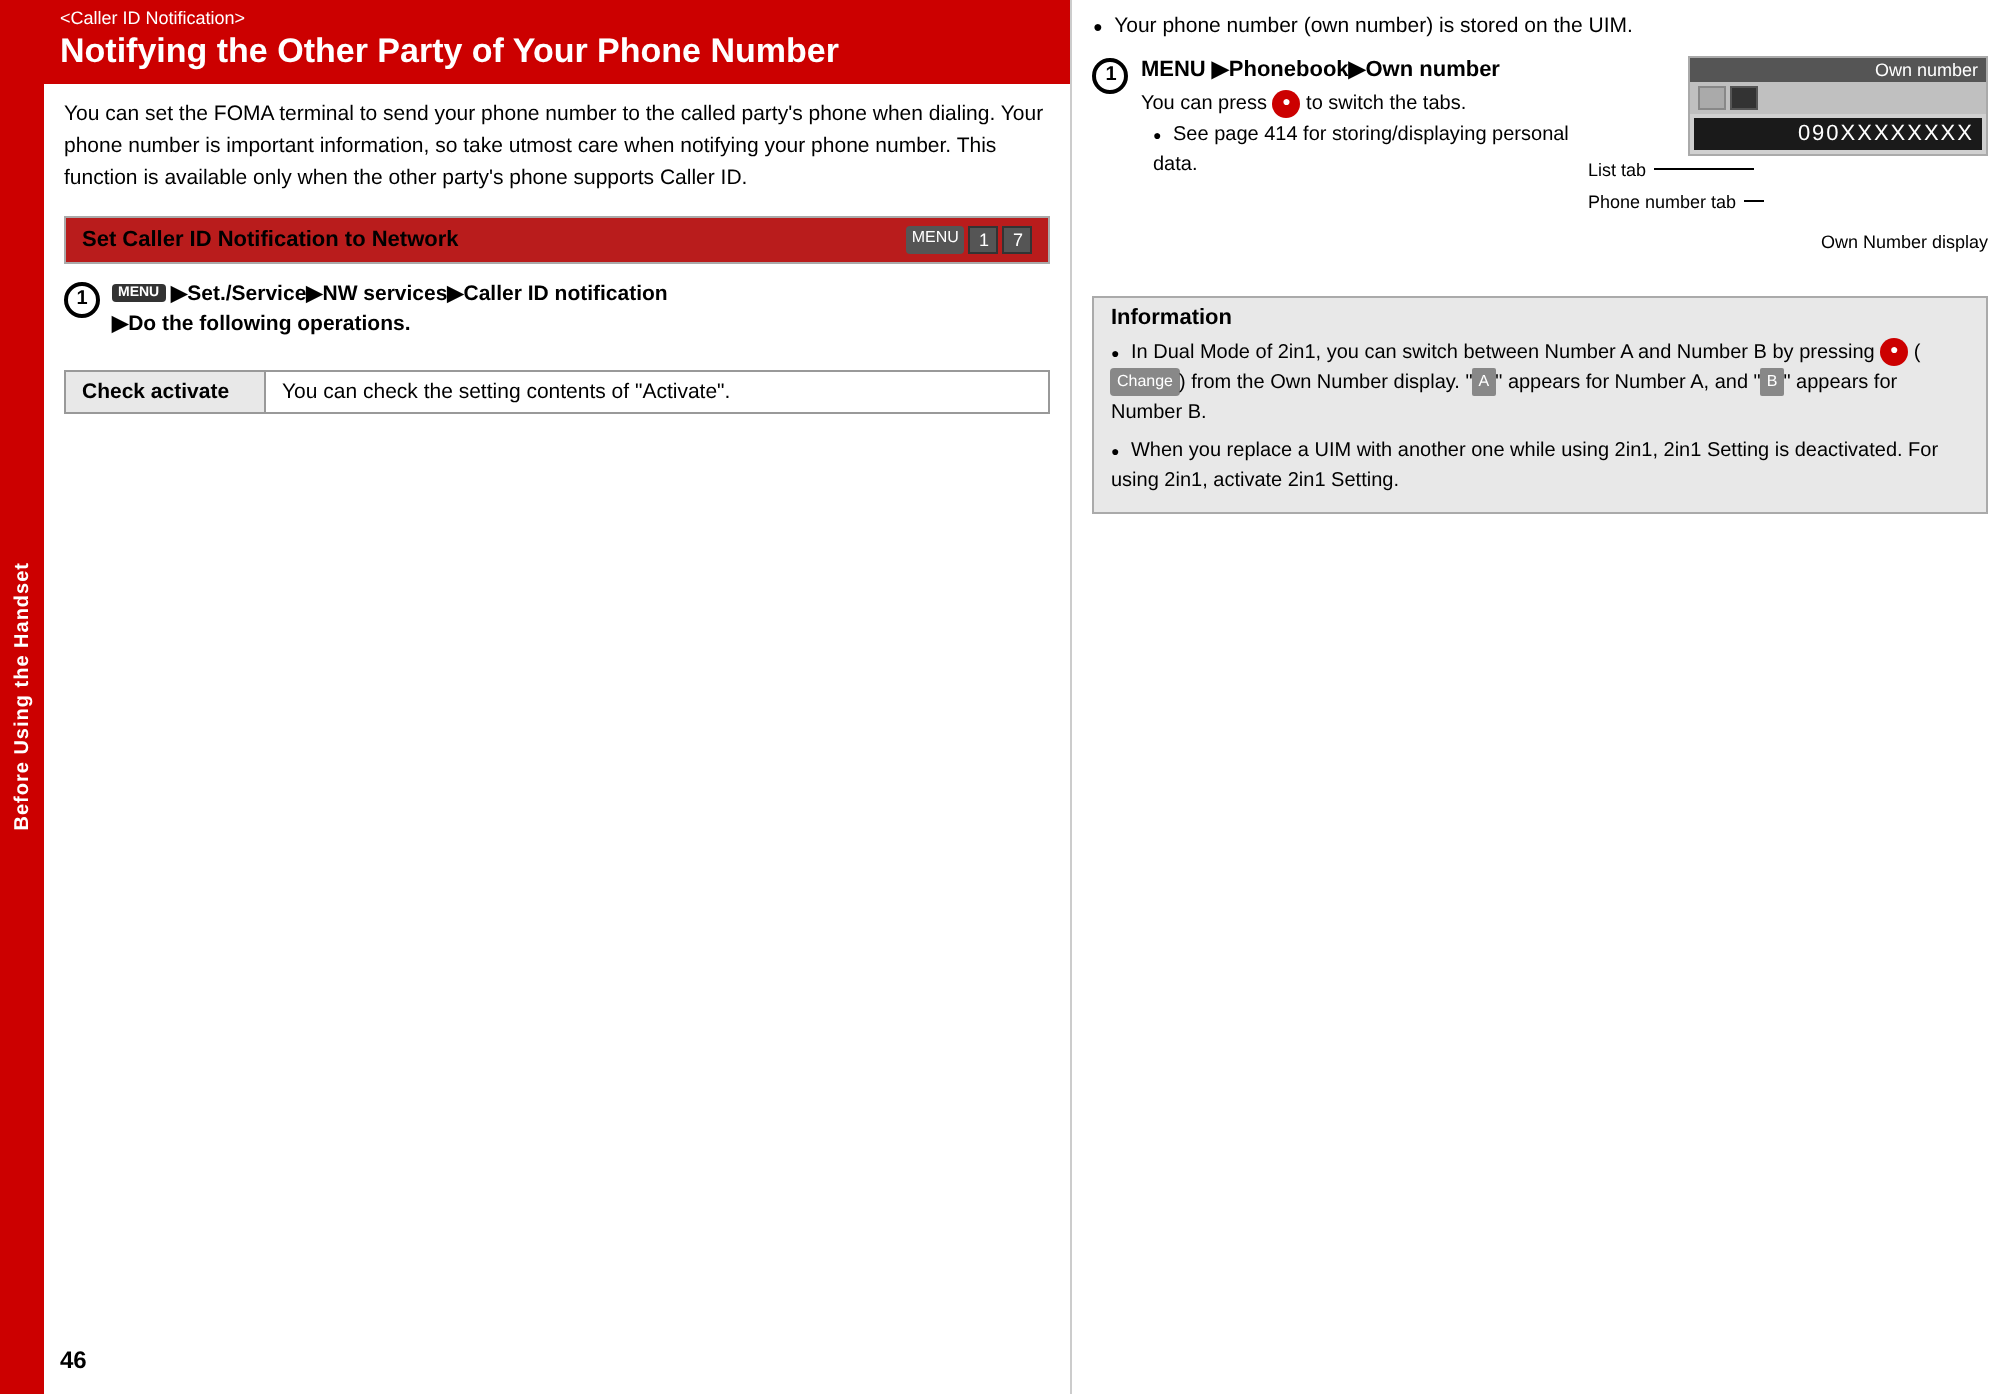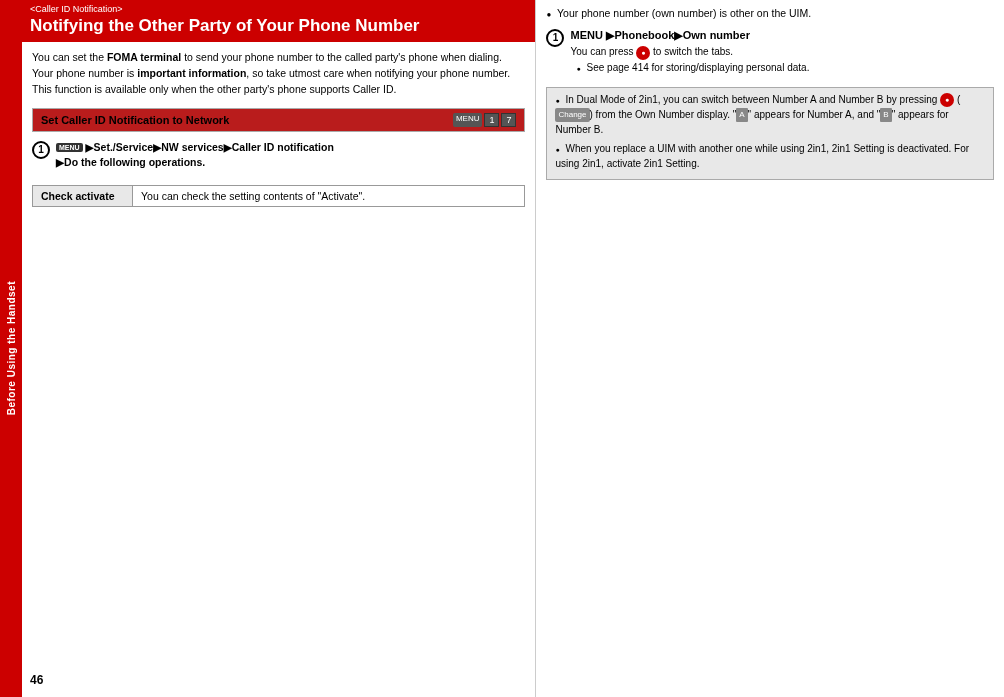--- a/index.html
+++ b/index.html
@@ -71,21 +71,21 @@
     }
 
     .intro-text {
       font-size: 10.5px;
       line-height: 1.5;
       margin-bottom: 10px;
       color: #000;
     }
 
     .intro-text strong {
-      font-weight: bold;
+      font-weight: normal;
     }
 
     .set-box {
       background: #b91c1c;
       border: 1px solid #aaa;
       padding: 4px 8px;
       display: flex;
       align-items: center;
       justify-content: space-between;
       margin-bottom: 8px;
@@ -419,21 +419,21 @@
     </div>
 
     <div class="page-number">46</div>
   </div>
 </div>
 
 <div class="right-page">
 
   <div class="right-body">
     <div class="bullet-text">
-      <span>Your phone number (own number) is other on the UIM.</span>
+      <span>Your phone number (own number) is stored on the UIM.</span>
     </div>
 
     <div style="display:flex; align-items:flex-start; gap:8px;">
       <div style="flex:1;">
         <div class="step-row">
           <div class="step-circle">1</div>
           <div class="step-content">
             <div class="step-main-text">
               <span class="menu-icon">MENU</span>
               ▶Phonebook▶Own number
@@ -441,23 +441,52 @@
             <div class="step-sub-text">
               You can press <span class="inline-circle">●</span> to switch the tabs.
             </div>
             <div class="sub-bullet">
               See page 414 for storing/displaying personal data.
             </div>
           </div>
         </div>
       </div>
 
+      <div style="width:200px; flex-shrink:0;">
+        <div style="background:#d0d0d0; border:1px solid #aaa; width:150px; margin-left:auto;">
+          <div style="background:#555; color:white; font-size:9px; padding:1px 4px; text-align:right;">Own number</div>
+
+          <div style="display:flex; gap:2px; padding:2px 4px; background:#c0c0c0;">
+            <div style="background:#aaa; width:14px; height:12px; border:1px solid #888;"></div>
+            <div style="background:#333; width:14px; height:12px; border:1px solid #555;"></div>
+          </div>
+          <div style="background:#1a1a1a; color:white; font-size:11px; padding:2px 4px; text-align:right; letter-spacing:1px; margin:2px;">090XXXXXXXX</div>
+        </div>
+
+        <div style="position:relative; height:60px; width:200px; margin-top:2px;">
+
+          <div style="position:absolute; top:0; left:0; font-size:9px; display:flex; align-items:center; gap:4px;">
+            <span>List tab</span>
+            <div style="height:1px; width:50px; background:#000;"></div>
+          </div>
+
+          <div style="position:absolute; top:16px; left:0; font-size:9px; display:flex; align-items:center; gap:4px;">
+            <span>Phone number tab</span>
+            <div style="height:1px; width:10px; background:#000;"></div>
+          </div>
+
+          <div style="position:absolute; top:36px; right:0; font-size:9px;">
+            Own Number display
+          </div>
+        </div>
+      </div>
     </div>
 
     <div class="information-box">
+      <div class="information-title">Information</div>
       <div class="info-bullet">
         In Dual Mode of 2in1, you can switch between Number A and Number B by pressing
         <span class="inline-circle">●</span>
         (<span class="change-btn">Change</span>) from the Own Number display. "<span class="icon-a">A</span>" appears for Number A, and "<span class="icon-b">B</span>" appears for Number B.
       </div>
       <div class="info-bullet">
         When you replace a UIM with another one while using 2in1, 2in1 Setting is deactivated. For using 2in1, activate 2in1 Setting.
       </div>
     </div>
   </div>

